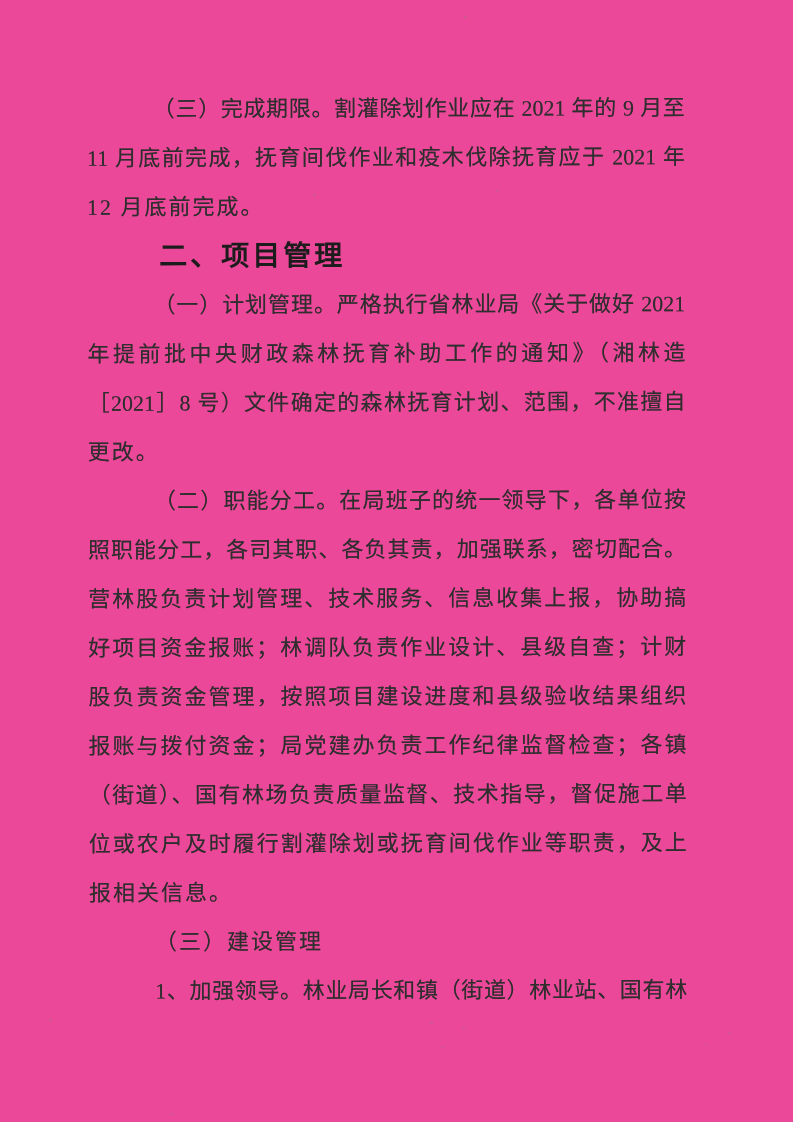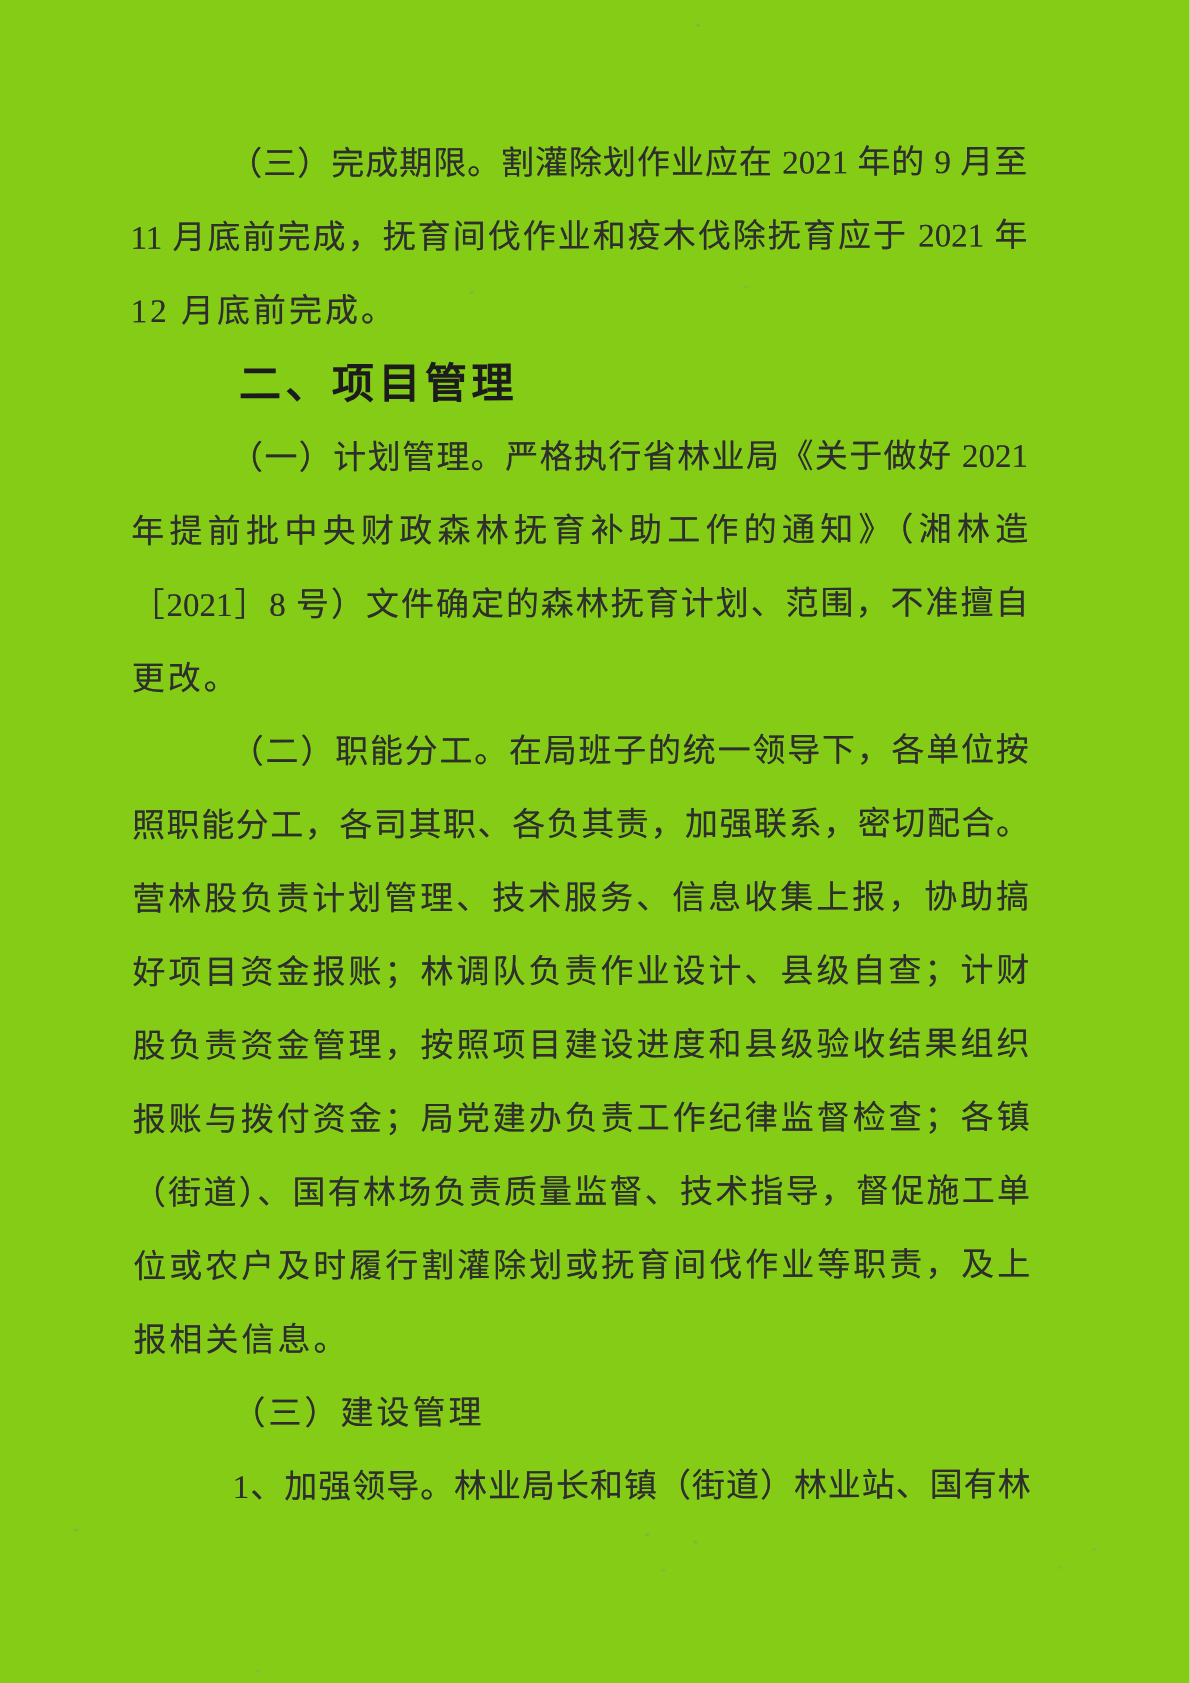--- a/index.html
+++ b/index.html
@@ -1,19 +1,19 @@
 <!DOCTYPE html>
 <html lang="zh-CN"><head>
 <meta charset="utf-8">
 <style>
   html,body { margin:0; padding:0; background:#e8e8e8; }
   .page {
     position:relative;
     width:793px; height:1122px;
-    background:#84cc16;
+    background:#ec4899;
     overflow:hidden;
     font-family:"Liberation Serif","DejaVu Serif",serif;
     color:#2e2e2e;
   }
   .textblock {
     position:absolute; left:88px; top:84px; width:598px;
     transform:rotate(-0.15deg);
   }
   .ln {
     margin:0;

